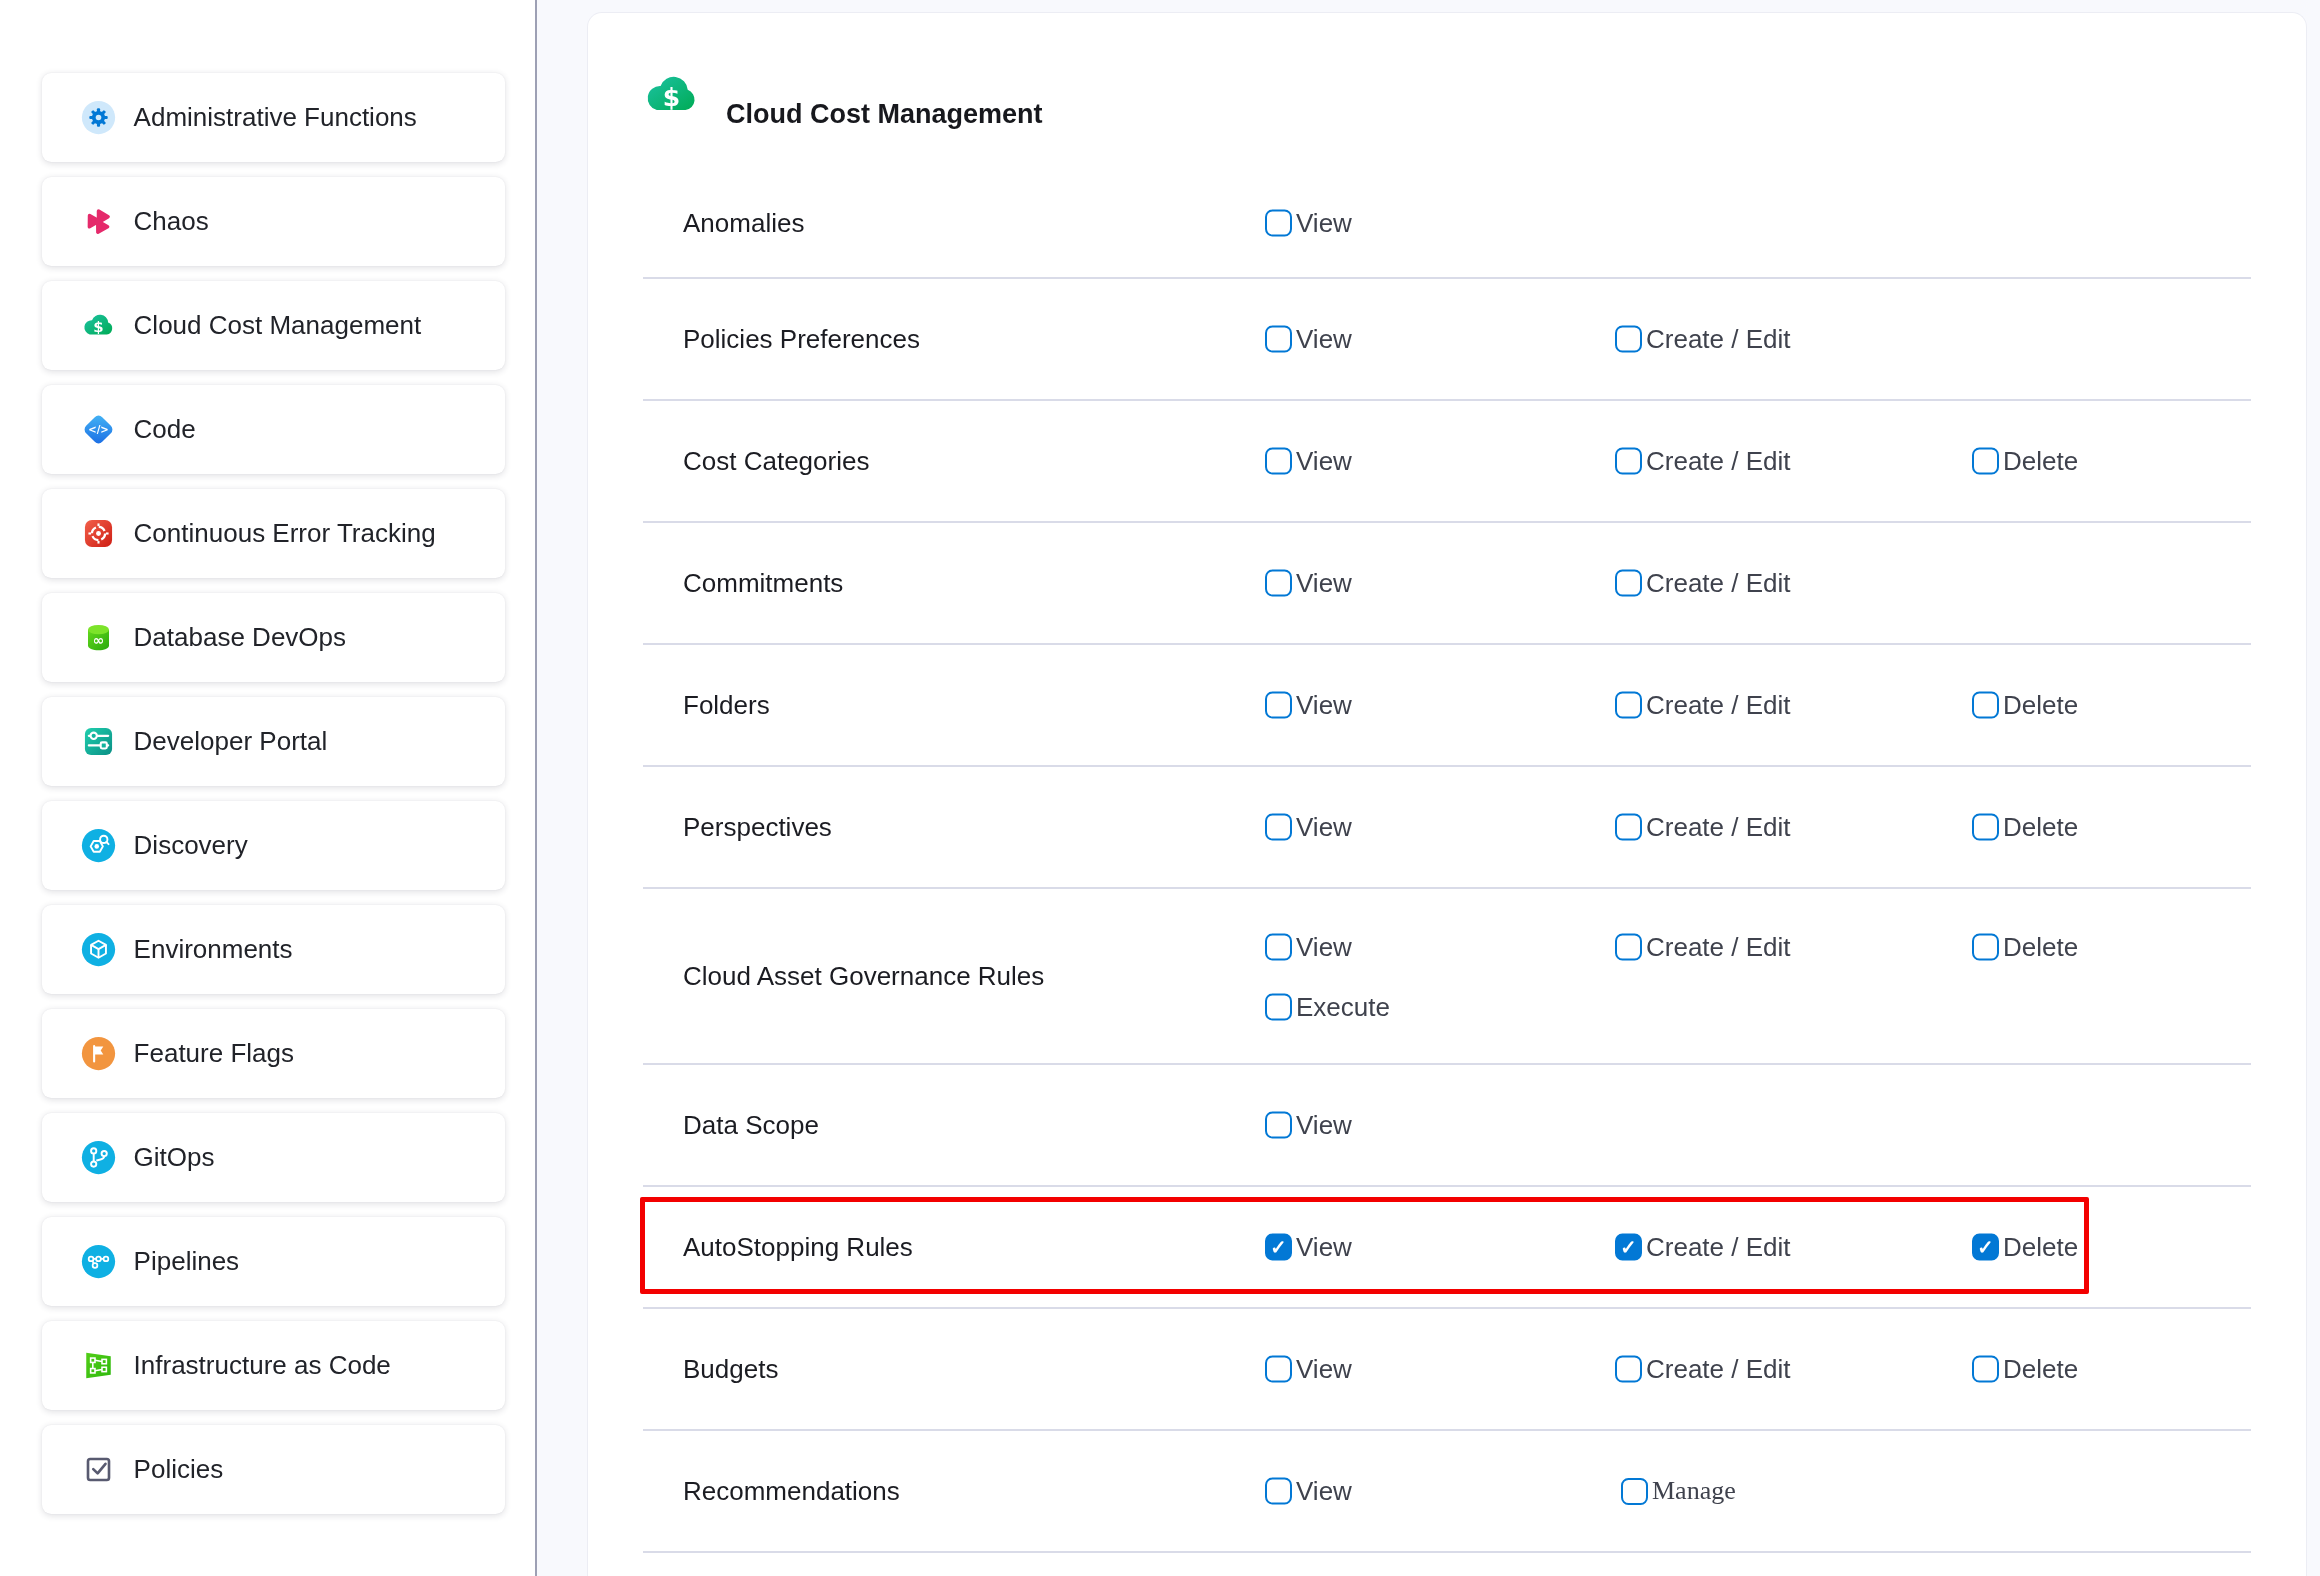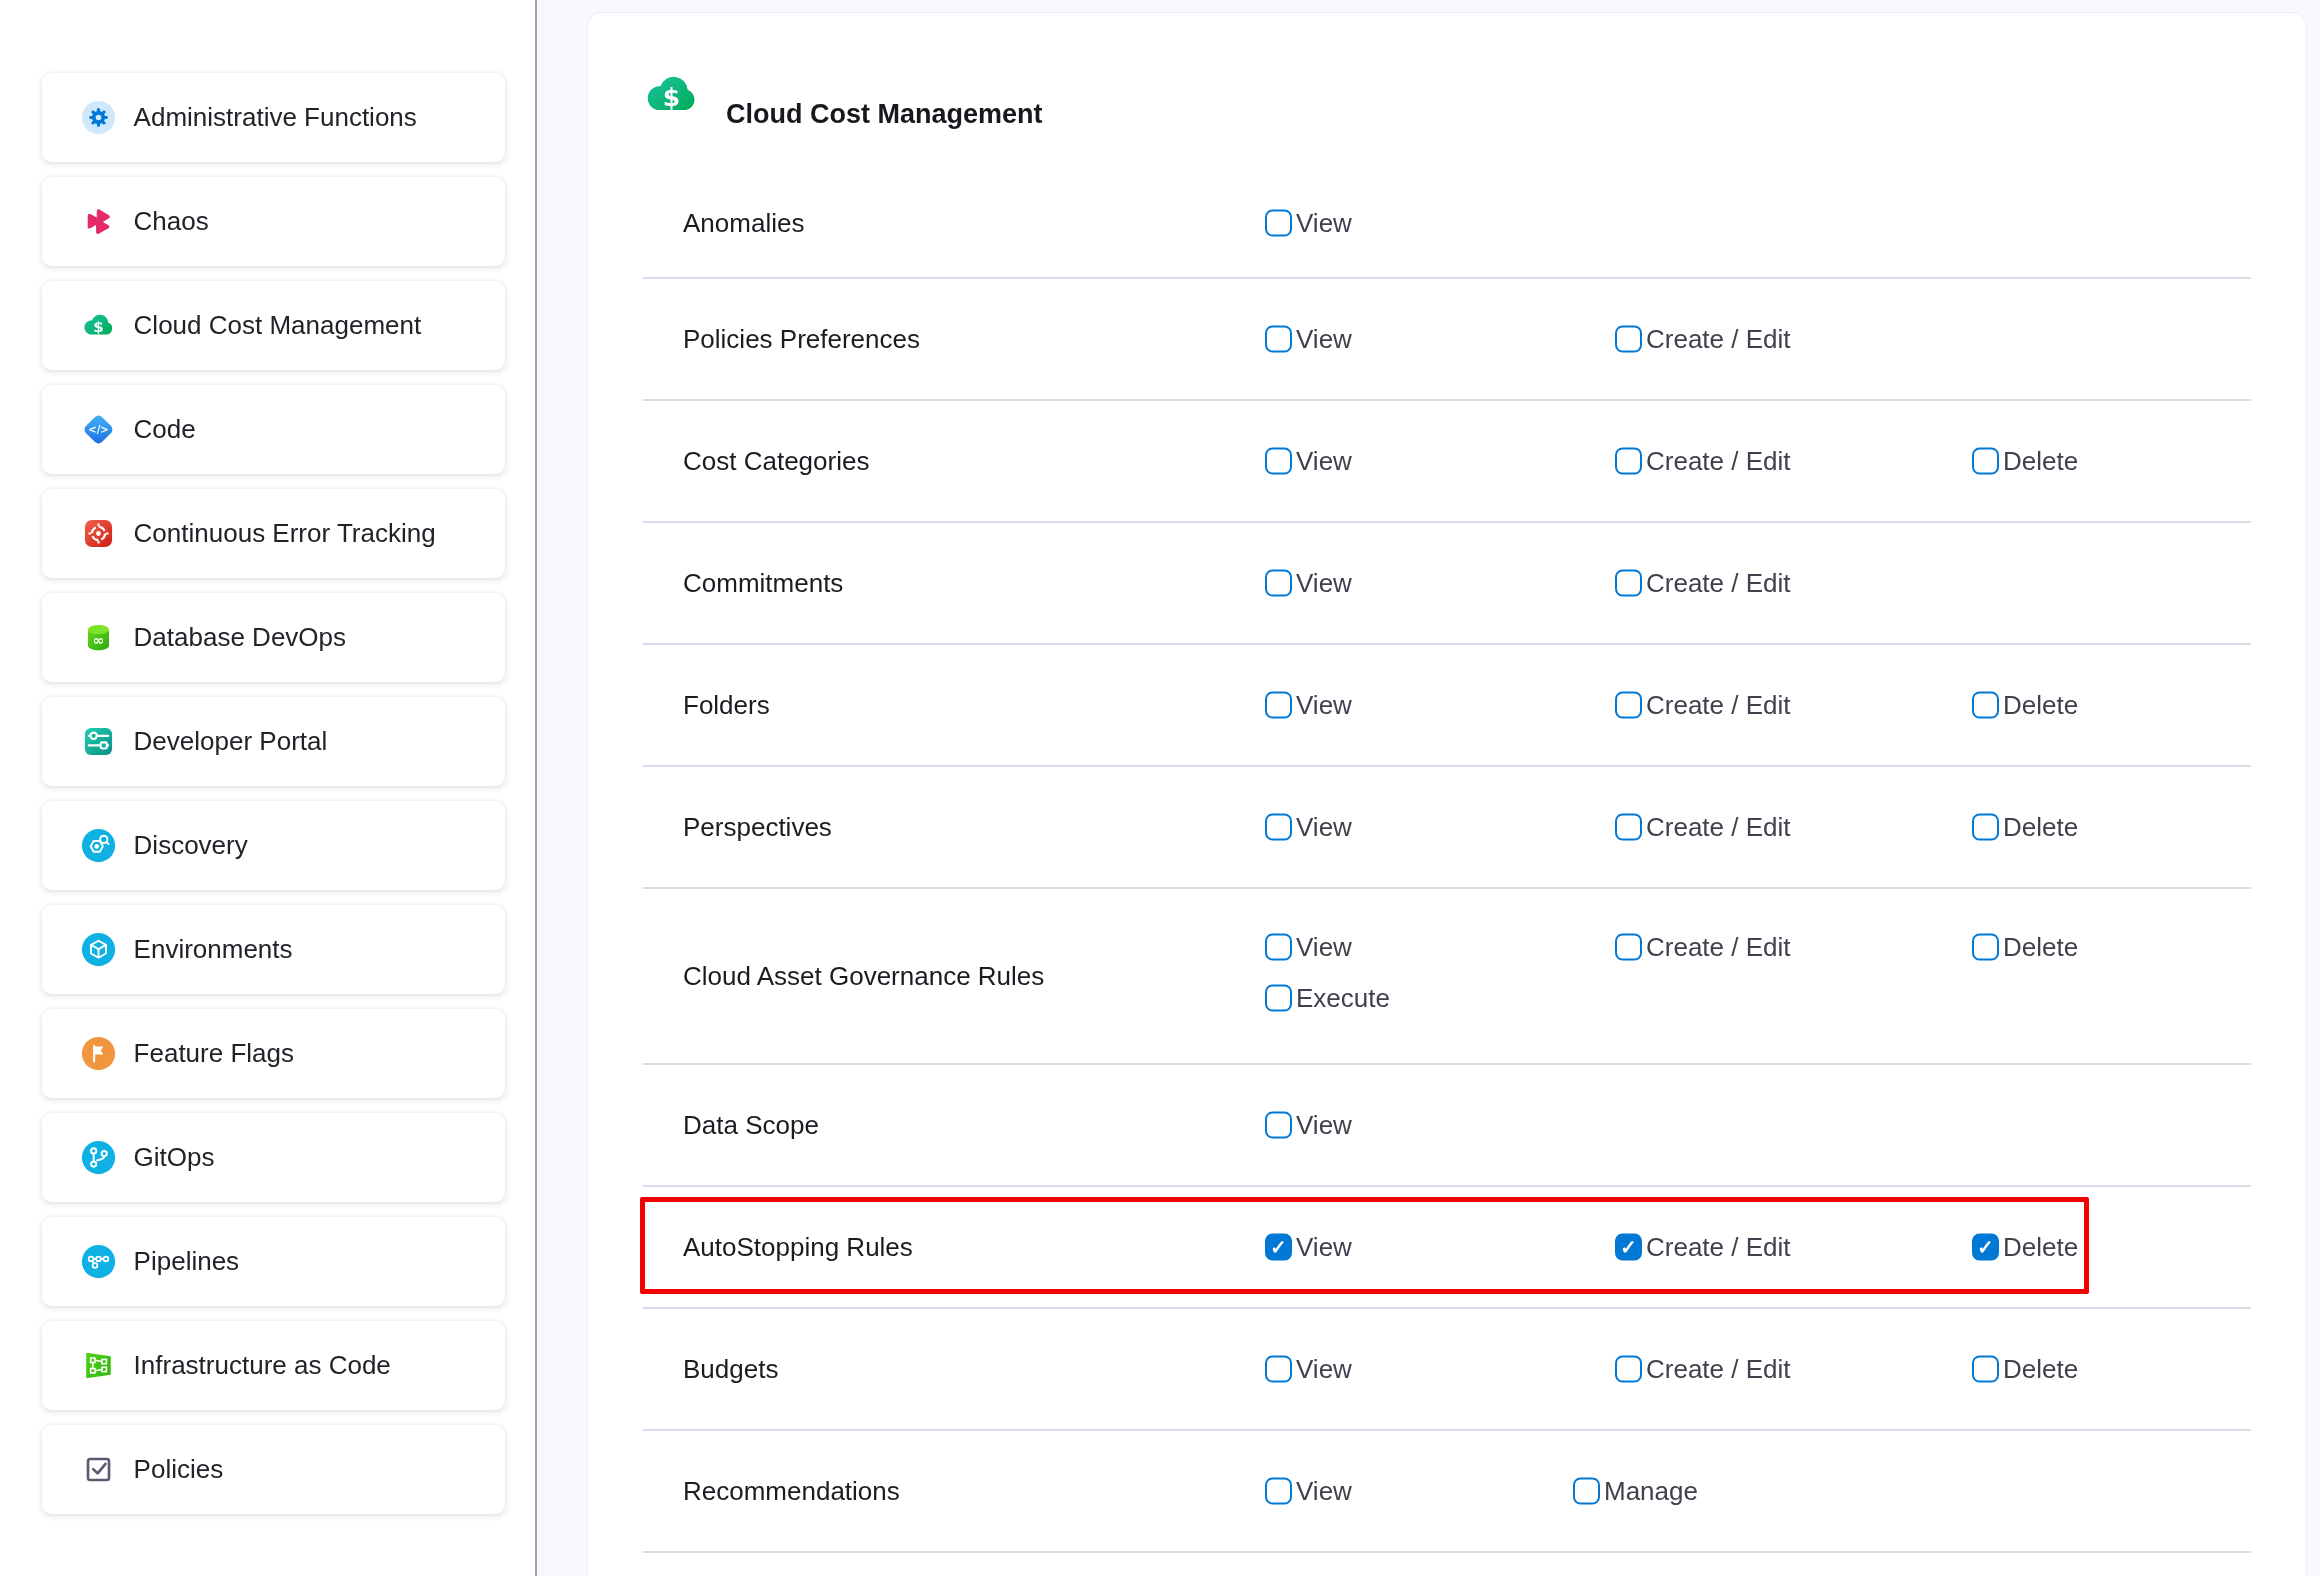--- a/index.html
+++ b/index.html
@@ -26,21 +26,21 @@
                font-size:27px;font-weight:bold;color:#17181d;white-space:nowrap;}
 
   .perm-row{position:relative;height:122px;}
   .perm-row.row-first{height:111px;}
   .perm-row.row-tall{height:176px;}
   .perm-row::after{content:"";position:absolute;left:55px;right:55px;bottom:-0.9px;height:1.9px;background:#d9dbe8;}
   .res-label{position:absolute;left:95px;top:50%;transform:translateY(-50%);
              font-size:26px;color:#1b1c22;white-space:nowrap;}
   .perm-cell{position:absolute;top:50%;transform:translateY(-50%);display:flex;align-items:center;gap:4px;margin-left:44px;}
   .row-tall .perm-cell.line1{top:59px;}
-  .row-tall .perm-cell.line2{top:110px;}
+  .row-tall .perm-cell.line2{top:119px;}
   .cb{width:27px;height:27px;box-sizing:border-box;border:2.8px solid var(--accent,#0278d5);border-radius:7.4px;
       background:#fff;display:inline-flex;align-items:center;justify-content:center;cursor:pointer;flex:0 0 27px;}
   .cb.checked{background:var(--accent,#0278d5);}
   .cb.checked::after{content:"\2713";color:#fff;font-size:19.5px;font-weight:bold;line-height:1;}
   .perm-label{font-size:26px;color:#3f424d;white-space:nowrap;}
   .highlight-box{position:absolute;left:52px;top:11px;width:1449px;height:97px;box-sizing:border-box;
                  border:5.6px solid var(--highlight,#f30000);border-radius:1.9px;pointer-events:none;}
 </style>
 </head>
 <body>
@@ -455,21 +455,21 @@
             <span class="perm-label">Delete</span>
           </div>
         </div>
 
   <div class="perm-row">
     <span class="res-label">Recommendations</span>
   <div class="perm-cell" style="left: 633px;">
             <span class="cb"></span>
             <span class="perm-label">View</span>
           </div>
-          <div class="perm-cell" style="left: 941px;">
+          <div class="perm-cell" style="left: 989px; font-family: Liberation Serif, serif;">
             <span class="cb"></span>
             <span class="perm-label">Manage</span>
           </div>
         </div>
 </div>
   </section>
 
 </div>
 
 

